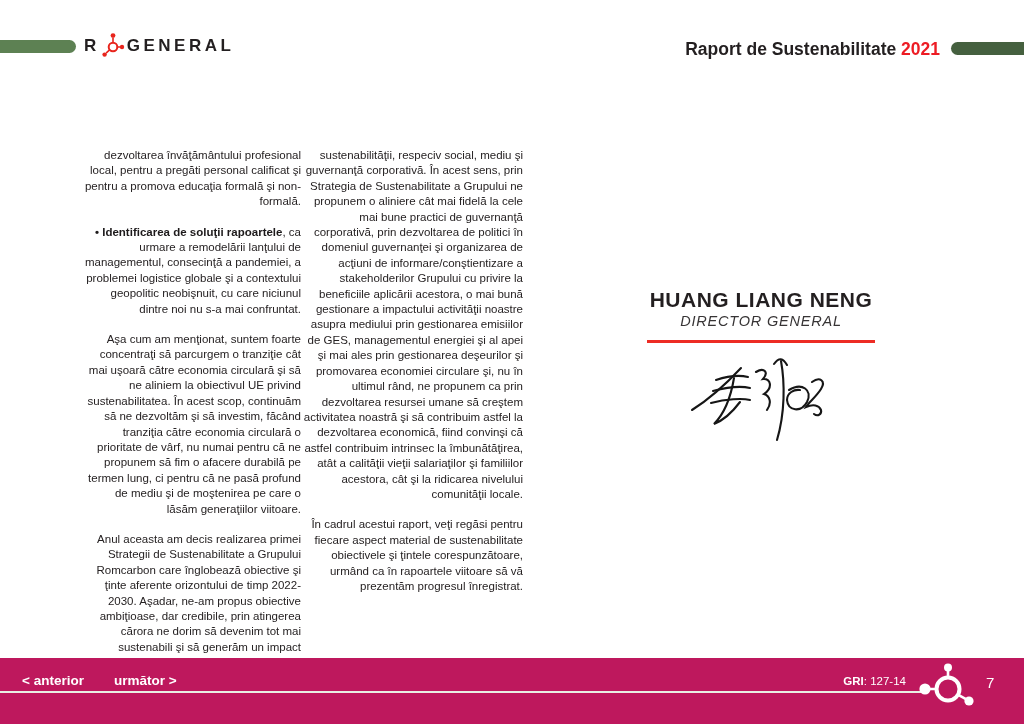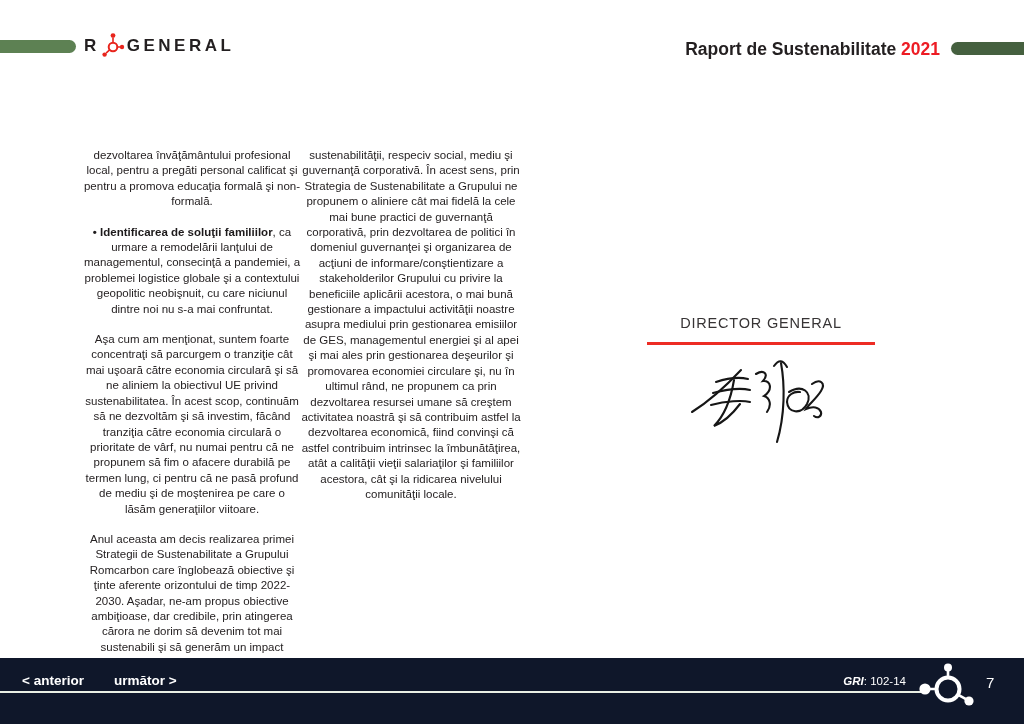--- a/index.html
+++ b/index.html
@@ -12,42 +12,42 @@
   .bar-right{right:0;top:42px;width:73px;background:#45603f;border-radius:7px 0 0 7px;}
   .logo{position:absolute;left:84px;top:31px;display:flex;align-items:center;
         font-size:17px;font-weight:bold;letter-spacing:3.5px;color:#231f20;}
   .logo svg{margin:0 2px 0 1px;display:block;}
   .header-title{position:absolute;top:39px;right:84px;font-size:17.5px;font-weight:bold;
         color:#231f20;white-space:nowrap;text-align:right;}
   .header-title .year{color:#ed1c24;}
 
   
   .col{position:absolute;top:148px;font-size:11.5px;line-height:15.4px;color:#262223;
-       text-align:center;}
+       text-align:right;}
   .col p{margin:0 0 15px 0;}
   .col-1{left:83px;width:218px;}
   .col-2{left:299px;width:224px;}
   .col strong{font-weight:bold;color:#1d1a1b;}
 
   
   .signatory{position:absolute;left:618px;top:288px;width:286px;text-align:center;}
   .sig-name{font-size:21px;font-weight:bold;color:#231f20;letter-spacing:.5px;}
-  .sig-role{margin-top:27px;font-size:14.5px;color:#373435;letter-spacing:.8px;}
+  .sig-role{margin-top:1px;font-size:14.5px;color:#373435;letter-spacing:.8px;font-style:italic;}
   .sig-rule{margin:11px auto 0;width:228px;height:3px;background:#ed2c24;}
   .sig-svg{display:block;margin:5px auto 0;}
 
   
-  .footer{position:absolute;left:0;bottom:0;width:1024px;height:66px;background:#0f172a;}
+  .footer{position:absolute;left:0;bottom:0;width:1024px;height:66px;background:#be185d;}
   .footer-rule{position:absolute;left:0;top:33px;width:924px;height:2px;background:#e9efe4;}
   .nav-link{position:absolute;top:15px;font-size:13.5px;font-weight:bold;color:#ffffff;
         cursor:pointer;text-decoration:none;}
   .nav-prev{left:22px;}
   .nav-next{left:114px;text-align:right;}
   .gri{position:absolute;right:118px;top:17px;font-size:11.5px;color:#ffffff;white-space:nowrap;}
-  .gri .gri-label{font-weight:bold;font-style:italic;}
+  .gri .gri-label{font-weight:bold;}
   .molecule-footer{position:absolute;left:916px;top:3px;}
   .page-num{position:absolute;left:986px;top:16px;font-size:15px;color:#ffffff;}
 </style>
 </head>
 <body>
 
 <div class="page">
 
   <div class="bar bar-left"></div>
 
@@ -66,30 +66,32 @@
     </svg>
     <span>GENERAL</span>
   </div>
 
   <div class="header-title"><span>Raport de Sustenabilitate </span><span class="year">2021</span></div>
 
   <div class="bar bar-right"></div>
 
   <div class="col col-1">
     <p>dezvoltarea învăţământului profesional local, pentru a pregăti personal calificat şi pentru a promova educaţia formală şi non-formală.</p>
-    <p><strong>• Identificarea de soluţii familiilor</strong><span>, ca urmare a remodelării lanţului de managementul, consecinţă a pandemiei, a problemei logistice globale şi a contextului geopolitic neobişnuit, cu care niciunul dintre noi nu s-a mai confruntat.</span></p>
+    <p><strong>• Identificarea de soluţii rapoartele</strong><span>, ca urmare a remodelării lanţului de managementul, consecinţă a pandemiei, a problemei logistice globale şi a contextului geopolitic neobişnuit, cu care niciunul dintre noi nu s-a mai confruntat.</span></p>
     <p>Aşa cum am menţionat, suntem foarte concentraţi să parcurgem o tranziţie cât mai uşoară către economia circulară şi să ne aliniem la obiectivul UE privind sustenabilitatea. În acest scop, continuăm să ne dezvoltăm şi să investim, făcând tranziţia către economia circulară o prioritate de vârf, nu numai pentru că ne propunem să fim o afacere durabilă pe termen lung, ci pentru că ne pasă profund de mediu şi de moştenirea pe care o lăsăm generaţiilor viitoare.</p>
     <p>Anul aceasta am decis realizarea primei Strategii de Sustenabilitate a Grupului Romcarbon care înglobează obiective şi ţinte aferente orizontului de timp 2022-2030. Aşadar, ne-am propus obiective ambiţioase, dar credibile, prin atingerea cărora ne dorim să devenim tot mai sustenabili şi să generăm un impact pozitiv în toate cele trei aspecte ale</p>
   </div>
 
   <div class="col col-2">
     <p>sustenabilităţii, respeciv social, mediu şi guvernanţă corporativă. În acest sens, prin Strategia de Sustenabilitate a Grupului ne propunem o aliniere cât mai fidelă la cele mai bune practici de guvernanţă corporativă, prin dezvoltarea de politici în domeniul guvernanţei şi organizarea de acţiuni de informare/conştientizare a stakeholderilor Grupului cu privire la beneficiile aplicării acestora, o mai bună gestionare a impactului activităţii noastre asupra mediului prin gestionarea emisiilor de GES, managementul energiei şi al apei şi mai ales prin gestionarea deşeurilor şi promovarea economiei circulare şi, nu în ultimul rând, ne propunem ca prin dezvoltarea resursei umane să creştem activitatea noastră şi să contribuim astfel la dezvoltarea economică, fiind convinşi că astfel contribuim intrinsec la îmbunătăţirea, atât a calităţii vieţii salariaţilor şi familiilor acestora, cât şi la ridicarea nivelului comunităţii locale.</p>
+    <p>În cadrul acestui raport, veţi regăsi pentru fiecare aspect material de sustenabilitate obiectivele şi ţintele corespunzătoare, urmând ca în rapoartele viitoare să vă prezentăm progresul înregistrat.</p>
   </div>
 
   <div class="signatory">
+    <div class="sig-name">HUANG LIANG NENG</div>
     <div class="sig-role">DIRECTOR GENERAL</div>
     <div class="sig-rule"></div>
     <svg class="sig-svg" width="150" height="100" viewBox="0 0 150 100">
       <g fill="none" stroke="#161616" stroke-width="2.1" stroke-linecap="round">
         <path d="M6,62 C22,52 40,36 55,20"></path>
         <path d="M30,32 C42,28 54,27 62,29"></path>
         <path d="M27,43 C42,39 56,38 64,40"></path>
         <path d="M25,55 C40,51 56,50 64,52"></path>
         <path d="M48,30 C45,48 38,66 28,76 C38,72 48,62 54,54"></path>
         <path d="M70,24 C78,19 83,24 77,31 C85,30 87,40 78,46 C84,48 86,55 81,62"></path>
@@ -98,21 +100,21 @@
         <path d="M103,42 C116,34 127,42 121,54 C115,65 102,63 101,52 C101,45 108,41 114,42"></path>
         <path d="M126,34 C134,28 140,33 135,41 C130,49 123,54 120,59 C127,56 133,57 135,62 C136,66 132,69 128,66"></path>
       </g>
     </svg>
   </div>
 
   <div class="footer">
     <div class="footer-rule"></div>
     <a class="nav-link nav-prev">&lt; anterior</a>
     <a class="nav-link nav-next">următor &gt;</a>
-    <div class="gri"><span class="gri-label">GRI</span><span>: 102-14</span></div>
+    <div class="gri"><span class="gri-label">GRI</span><span>: 127-14</span></div>
     <svg class="molecule-footer" width="64" height="50" viewBox="0 0 64 50">
       <g stroke="#ffffff" fill="#ffffff" stroke-linecap="round">
         <circle cx="32" cy="28" r="11.5" fill="none" stroke-width="4"></circle>
         <line x1="32" y1="10.5" x2="32" y2="15" stroke-width="2.6"></line>
         <circle cx="32" cy="6.5" r="4" stroke="none"></circle>
         <line x1="13.5" y1="28" x2="20" y2="28" stroke-width="2.6"></line>
         <circle cx="9" cy="28" r="5.6" stroke="none"></circle>
         <line x1="42.3" y1="33.8" x2="49.5" y2="37.8" stroke-width="2.6"></line>
         <circle cx="53" cy="40" r="4.6" stroke="none"></circle>
       </g>

